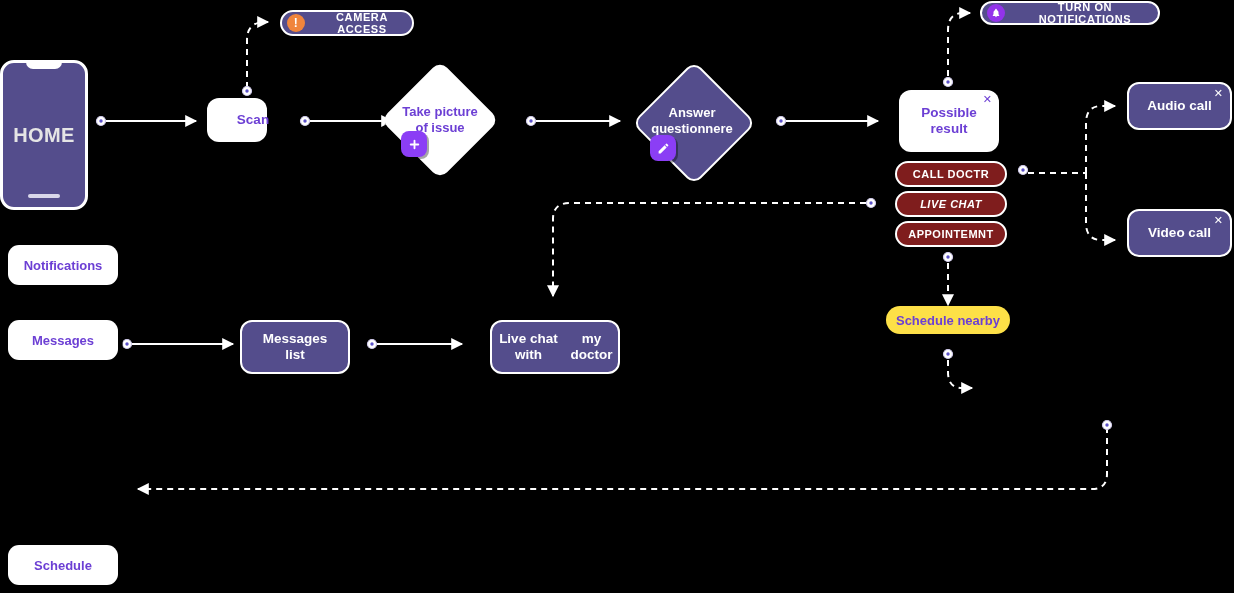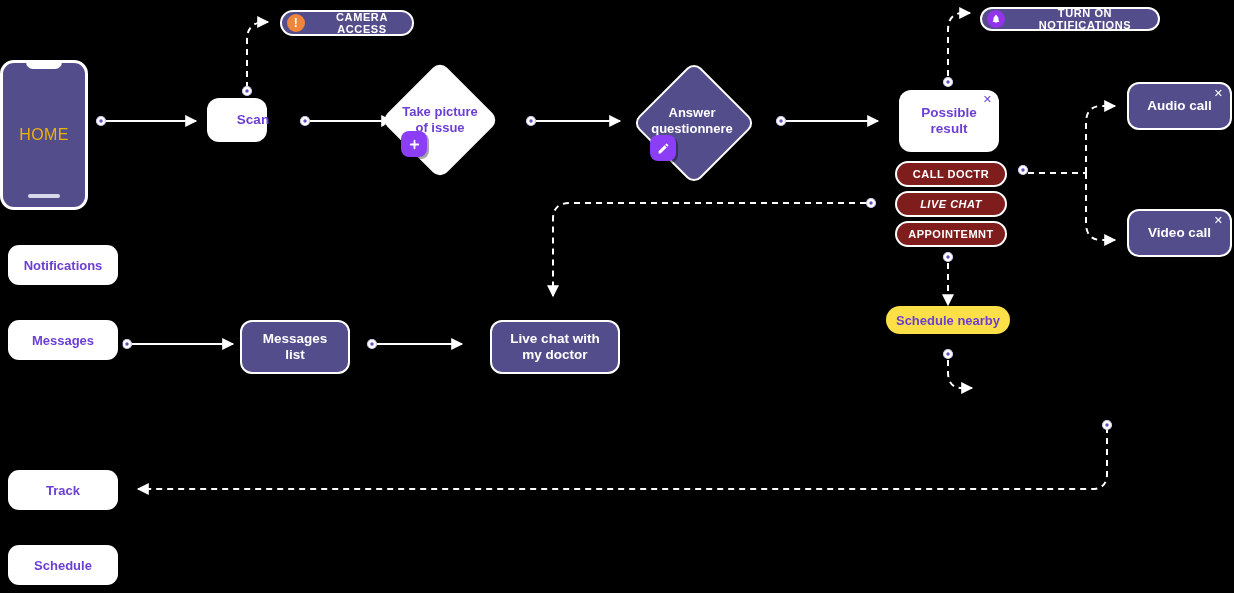--- a/index.html
+++ b/index.html
@@ -20,21 +20,21 @@
   .phone .notch{
     position:absolute;top:-3px;left:50%;transform:translateX(-50%);
     width:36px;height:9px;background:#ffffff;
     border-bottom-left-radius:7px;border-bottom-right-radius:7px;
   }
   .phone .homebar{
     position:absolute;bottom:9px;left:50%;transform:translateX(-50%);
     width:32px;height:4px;background:#d9d7ea;border-radius:3px;
   }
   .phone .plabel{
-    color:#eab308;font-size:16px;font-weight:normal;letter-spacing:.4px;
+    color:#e5e5e5;font-size:20px;font-weight:bold;letter-spacing:.4px;
   }
 
   
   .card-white{
     background:#ffffff;border-radius:12px;color:#6c3fd4;
     font-size:13.5px;font-weight:bold;line-height:1.15;
     box-shadow:5px 6px 0 rgba(0,0,0,.5);
   }
   .card-purple{
     background:#544d8c;border-radius:12px;color:#ffffff;
@@ -192,21 +192,21 @@
     <div class="notch"></div>
     <span class="plabel">HOME</span>
     <div class="homebar"></div>
   </div>
 
   <div class="node pill-purple" style="left:280px;top:10px;width:134px;height:26px;justify-content:flex-start;">
     <span class="icon-circle ic-orange">!</span>
     <span>CAMERA ACCESS</span>
   </div>
 
-  <div class="node pill-purple" style="left:980px;top:7px;width:180px;height:24px;justify-content:flex-start;">
+  <div class="node pill-purple" style="left:980px;top:1px;width:180px;height:24px;justify-content:flex-start;">
     <span class="icon-circle ic-violet">
       <svg width="10" height="10" viewBox="0 0 24 24" fill="#ffffff">
           <path d="M12 2a2 2 0 0 1 2 2v.6a6 6 0 0 1 4 5.6V15l1.6 2.4A1 1 0 0 1 18.8 19H5.2a1 1 0 0 1-.8-1.6L6 15v-4.8a6 6 0 0 1 4-5.6V4a2 2 0 0 1 2-2zm0 20a2.6 2.6 0 0 1-2.5-2h5A2.6 2.6 0 0 1 12 22z"></path>
         </svg>
     </span>
     <span>TURN ON NOTIFICATIONS</span>
   </div>
 
   <div class="node card-white" style="left:207px;top:98px;width:60px;height:44px;padding-left:32px;">
     <span>Scan</span>
@@ -267,30 +267,27 @@
     <span>Schedule nearby</span>
   </div>
 
 
   <div class="node side" style="left:8px;top:245px;">
     <span>Notifications</span>
   </div>
   <div class="node side" style="left:8px;top:320px;">
     <span>Messages</span>
   </div>
-  <div class="node side" style="left:8px;top:470px;">
-    <span>Track</span>
-  </div>
   <div class="node side" style="left:8px;top:545px;">
     <span>Schedule</span>
   </div>
 
   <div class="node card-purple" style="left:240px;top:320px;width:110px;height:54px;flex-direction:column;">
     <div>Messages</div>
     <div>list</div>
   </div>
 
-  <div class="node card-purple" style="left:490px;top:320px;width:130px;height:54px;flex-direction:column;">
+  <div class="node card-purple" style="left:490px;top:320px;width:130px;height:54px;flex-direction:row;">
     <div>Live chat with</div>
     <div>my doctor</div>
   </div>
 
 </div>
 
 </body></html>

